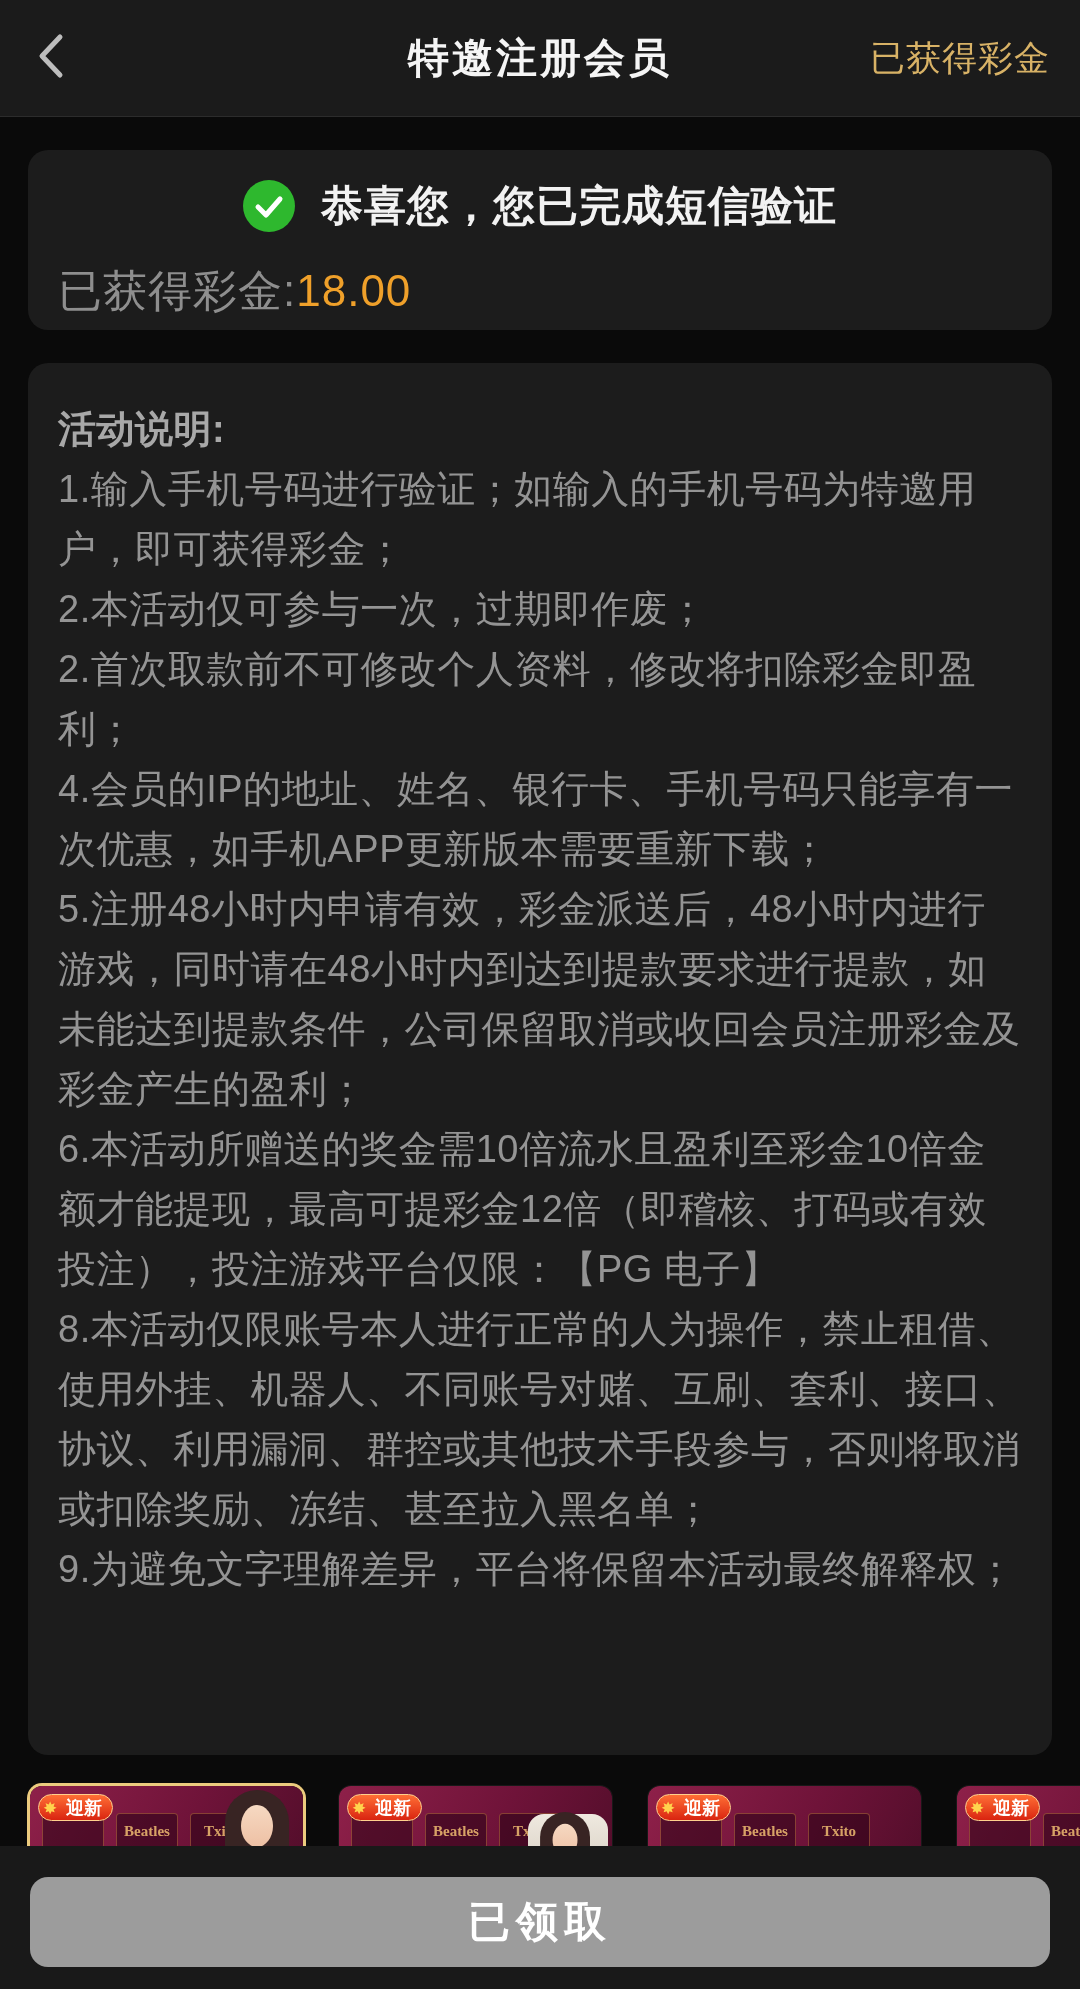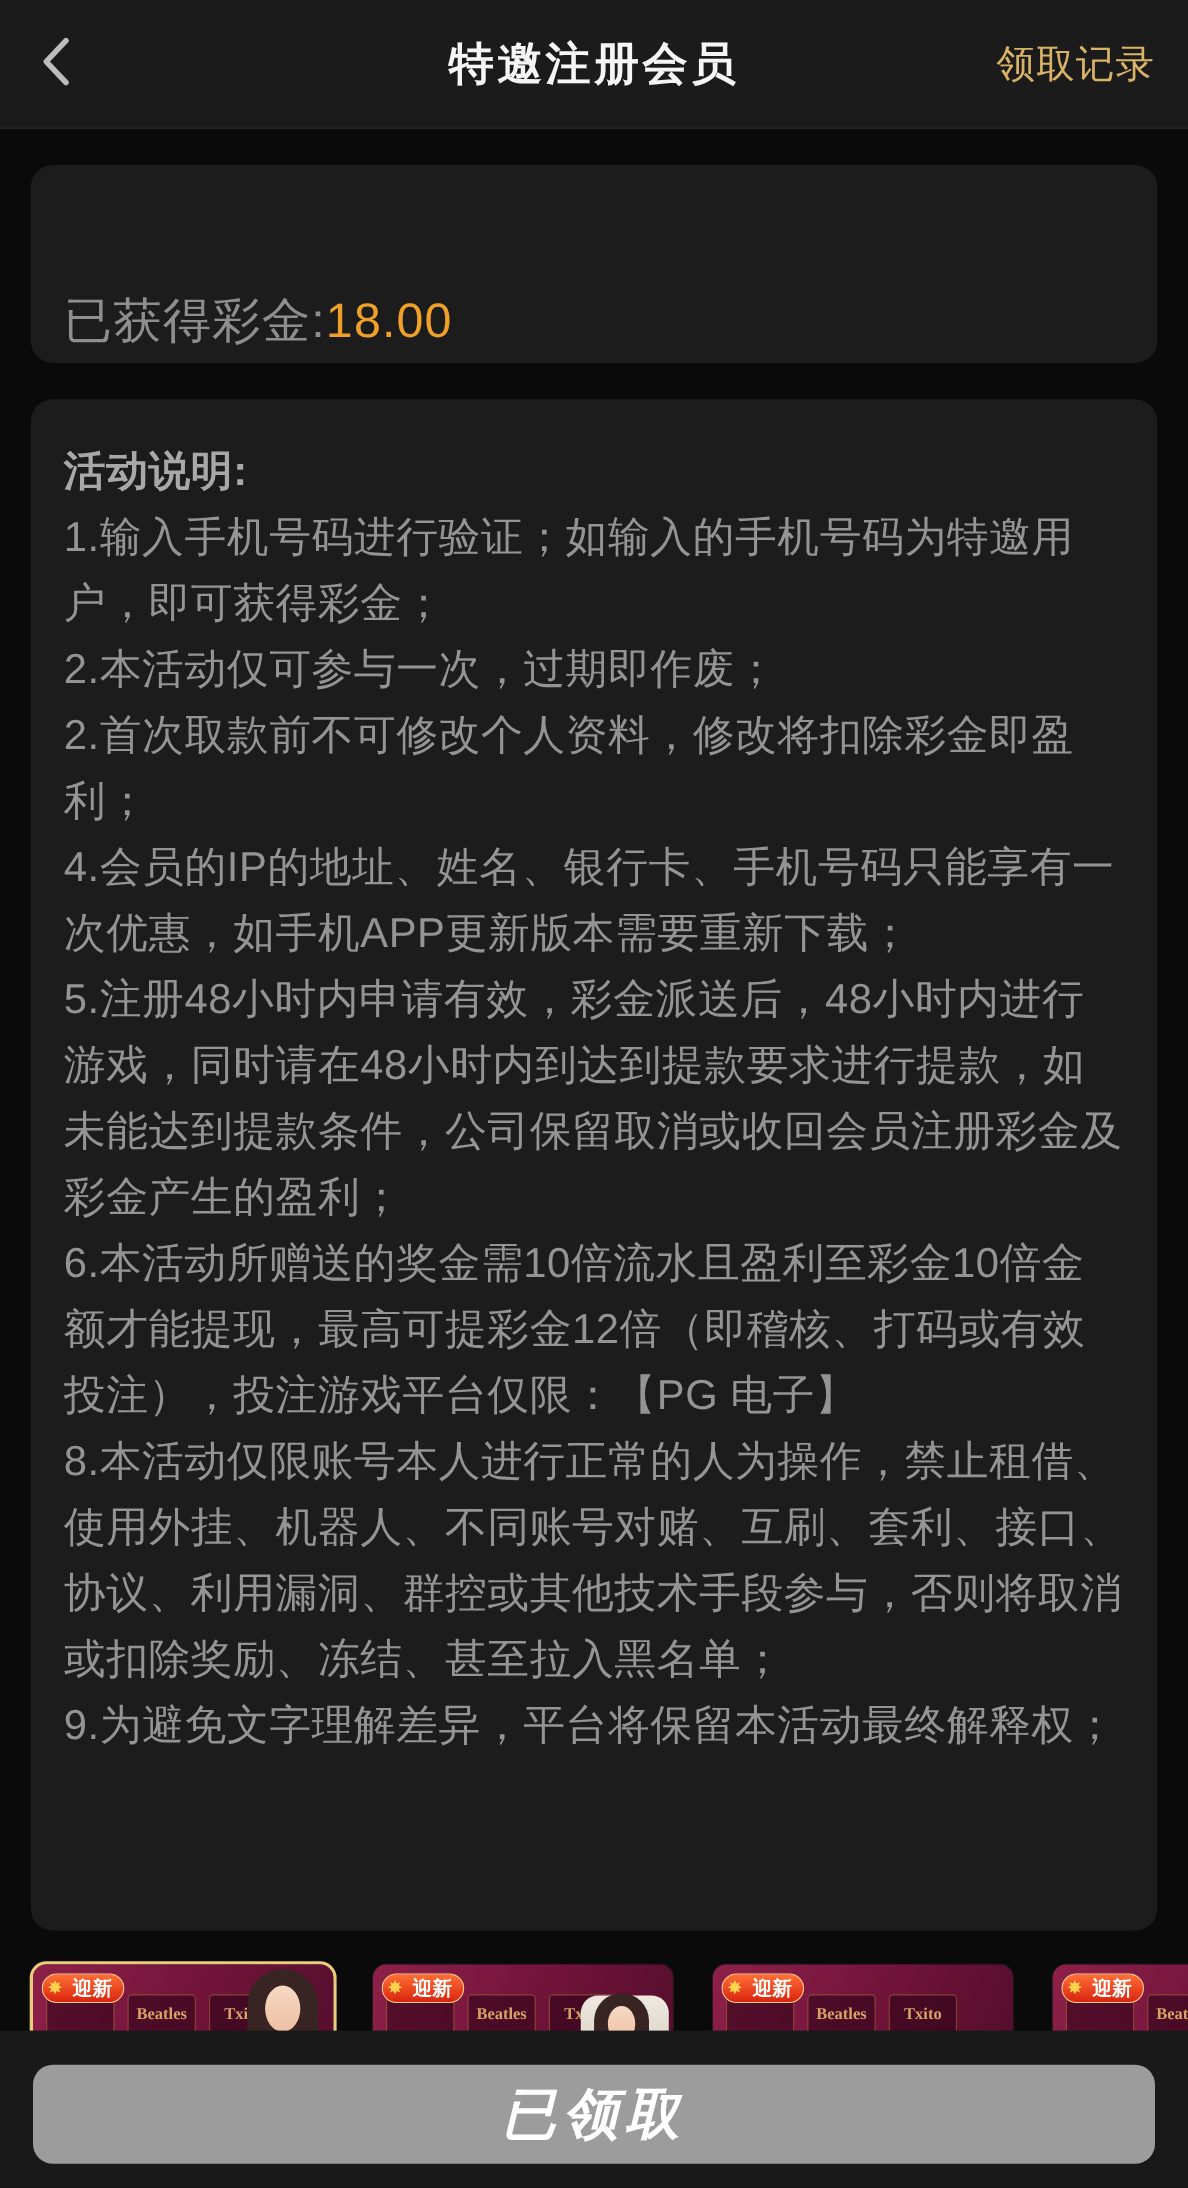--- a/index.html
+++ b/index.html
@@ -75,41 +75,50 @@
     box-shadow:inset 0 0 0 2px #b06a10;}
   .coins i:nth-child(1){width:34px;height:34px;left:2px;bottom:4px;}
   .coins i:nth-child(2){width:44px;height:44px;left:30px;bottom:0;}
   .coins i:nth-child(3){width:30px;height:30px;right:26px;bottom:18px;}
   .coins i:nth-child(4){width:38px;height:38px;right:0;bottom:2px;}
   
   footer{position:absolute;left:0;top:1846px;width:100%;height:143px;background:#191919;z-index:10;}
   .claim-btn{
     position:absolute;left:30px;right:30px;top:31px;height:90px;
     border:none;border-radius:18px;background:#9c9c9c;color:#fff;
-    font-size:50px;font-weight:600;letter-spacing:6px;font-family:inherit;cursor:pointer;font-style:italic;
+    font-size:42px;font-weight:600;letter-spacing:6px;font-family:inherit;cursor:pointer;
   }
 </style>
 </head>
 <body>
 
 <div class="screen">
 
   <header>
     <div class="back-btn">
       <span>
         <svg width="26" height="46" viewBox="0 0 26 46">
             <polyline points="22,4 4,23 22,42" fill="none" stroke="#bdbdbd" stroke-width="5" stroke-linecap="round" stroke-linejoin="round"></polyline>
           </svg>
       </span>
     </div>
     <div class="page-title">特邀注册会员</div>
-    <div class="records-link">领取记录</div>
+    <div class="records-link">已获得彩金</div>
   </header>
 
   <section class="card status-card">
+    <div class="status-row">
+      <span class="check-circle">
+        <svg width="52" height="52" viewBox="0 0 52 52">
+            <circle cx="26" cy="26" r="26" fill="#2eb82e"></circle>
+            <polyline points="15,27 23,35 37,19" fill="none" stroke="#ffffff" stroke-width="5" stroke-linecap="round" stroke-linejoin="round"></polyline>
+          </svg>
+      </span>
+      <span class="status-msg">恭喜您，您已完成短信验证</span>
+    </div>
     <div class="bonus-line">
       <span>已获得彩金:</span><span class="bonus-amount">18.00</span>
     </div>
   </section>
 
   <section class="card rules-card">
     <div class="rules-title">活动说明:</div>
     <p class="rule">1.输入手机号码进行验证；如输入的手机号码为特邀用户，即可获得彩金；</p>
     <p class="rule">2.本活动仅可参与一次，过期即作废；</p>
     <p class="rule">2.首次取款前不可修改个人资料，修改将扣除彩金即盈利；</p>

